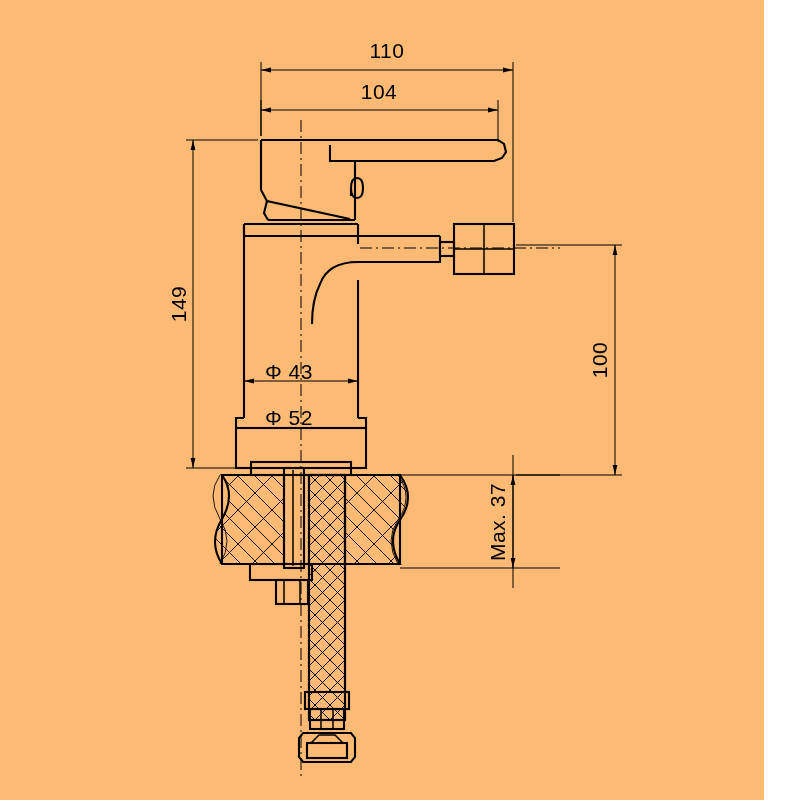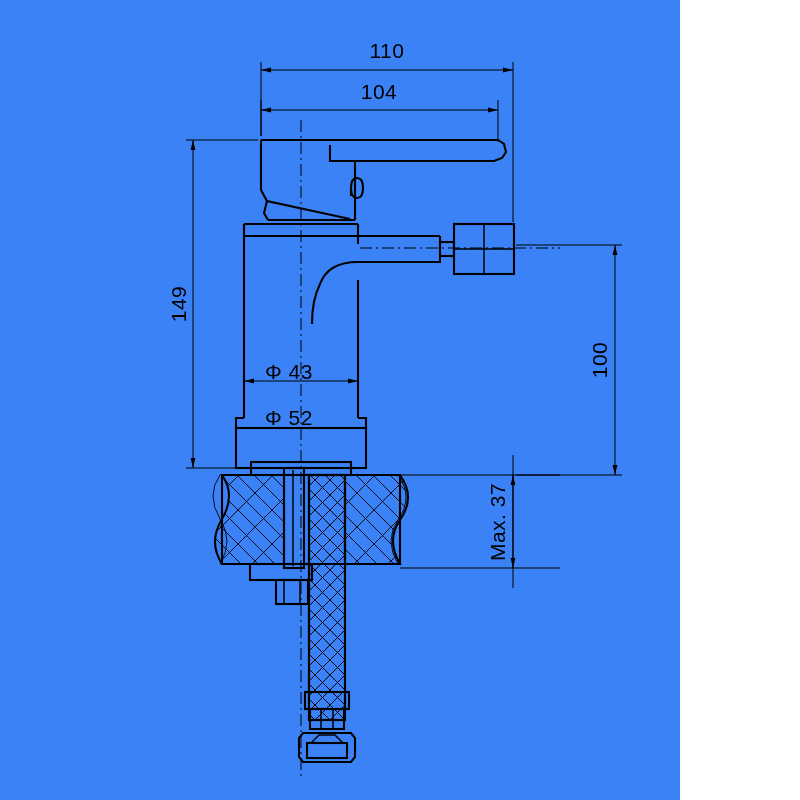--- a/index.html
+++ b/index.html
@@ -8,23 +8,23 @@
     background: #ffffff;
   }
   body {
     width: 800px;
     height: 800px;
     font-family: "Liberation Sans", sans-serif;
     overflow: hidden;
   }
   #drawing-root {
     position: relative;
-    width: 680px;
+    width: 764px;
     height: 800px;
-    background: #3b82f6;
+    background: #fdba74;
   }
   svg#tech-drawing {
     display: block;
     width: 800px;
     height: 800px;
   }
   .obj  { fill: none; stroke: #000000; stroke-width: 2.1; stroke-linecap: butt; stroke-linejoin: miter; }
   .objt { fill: none; stroke: #000000; stroke-width: 1.5; }
   .dim  { fill: none; stroke: #000000; stroke-width: 1.0; }
   .ext  { fill: none; stroke: #000000; stroke-width: 1.0; }

